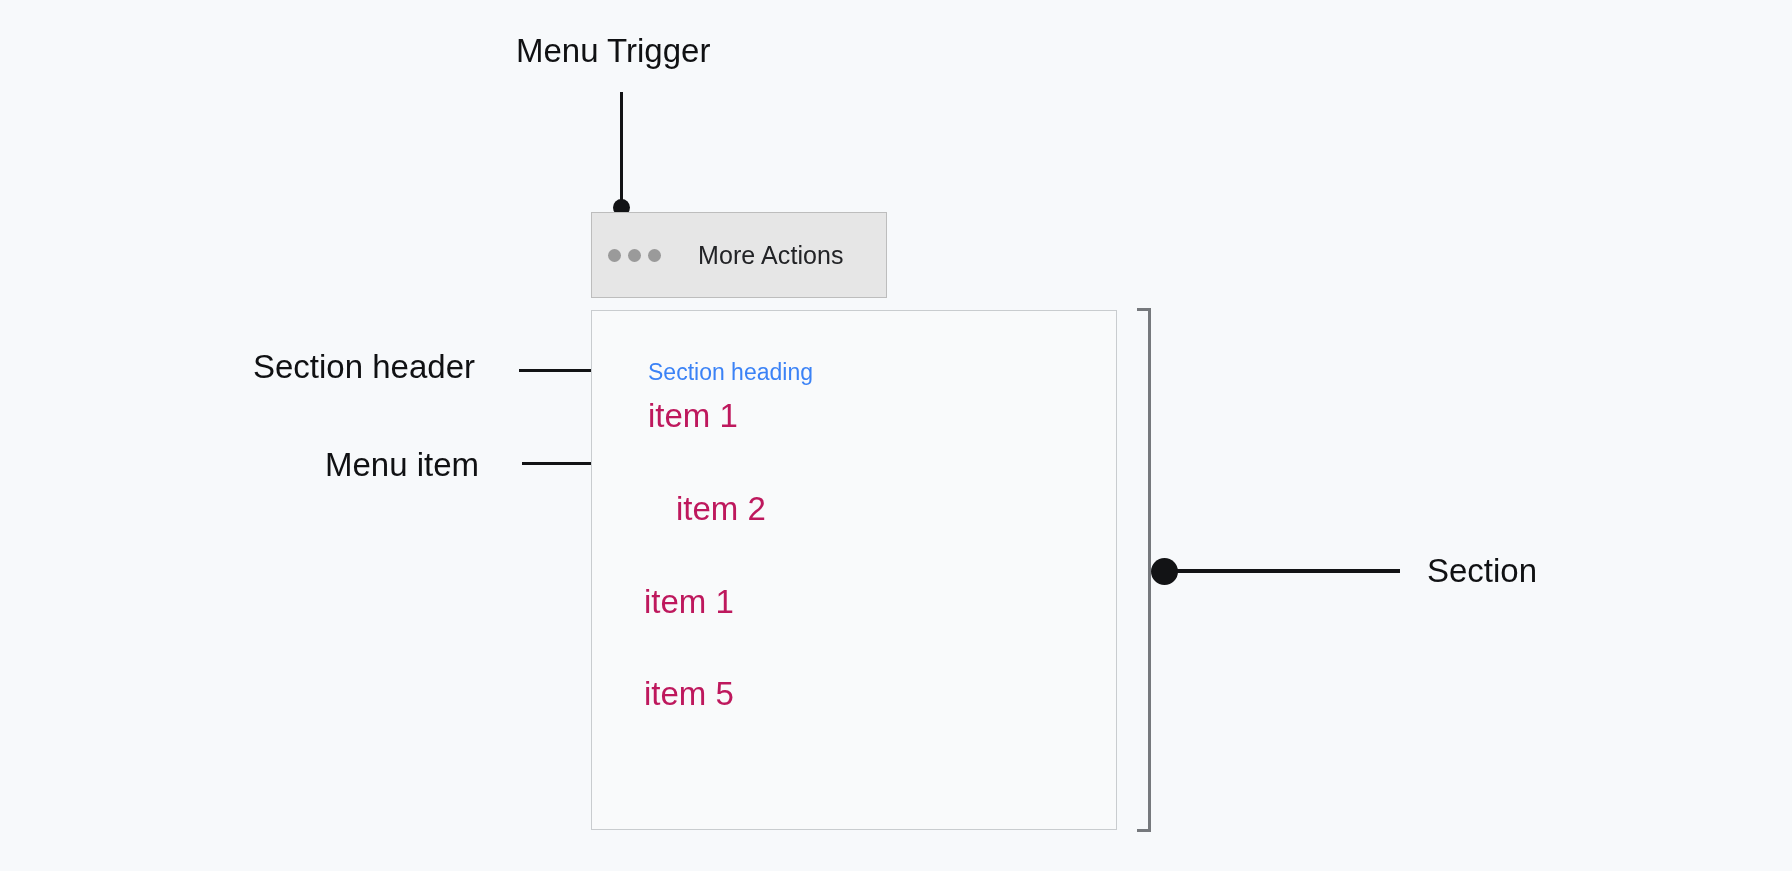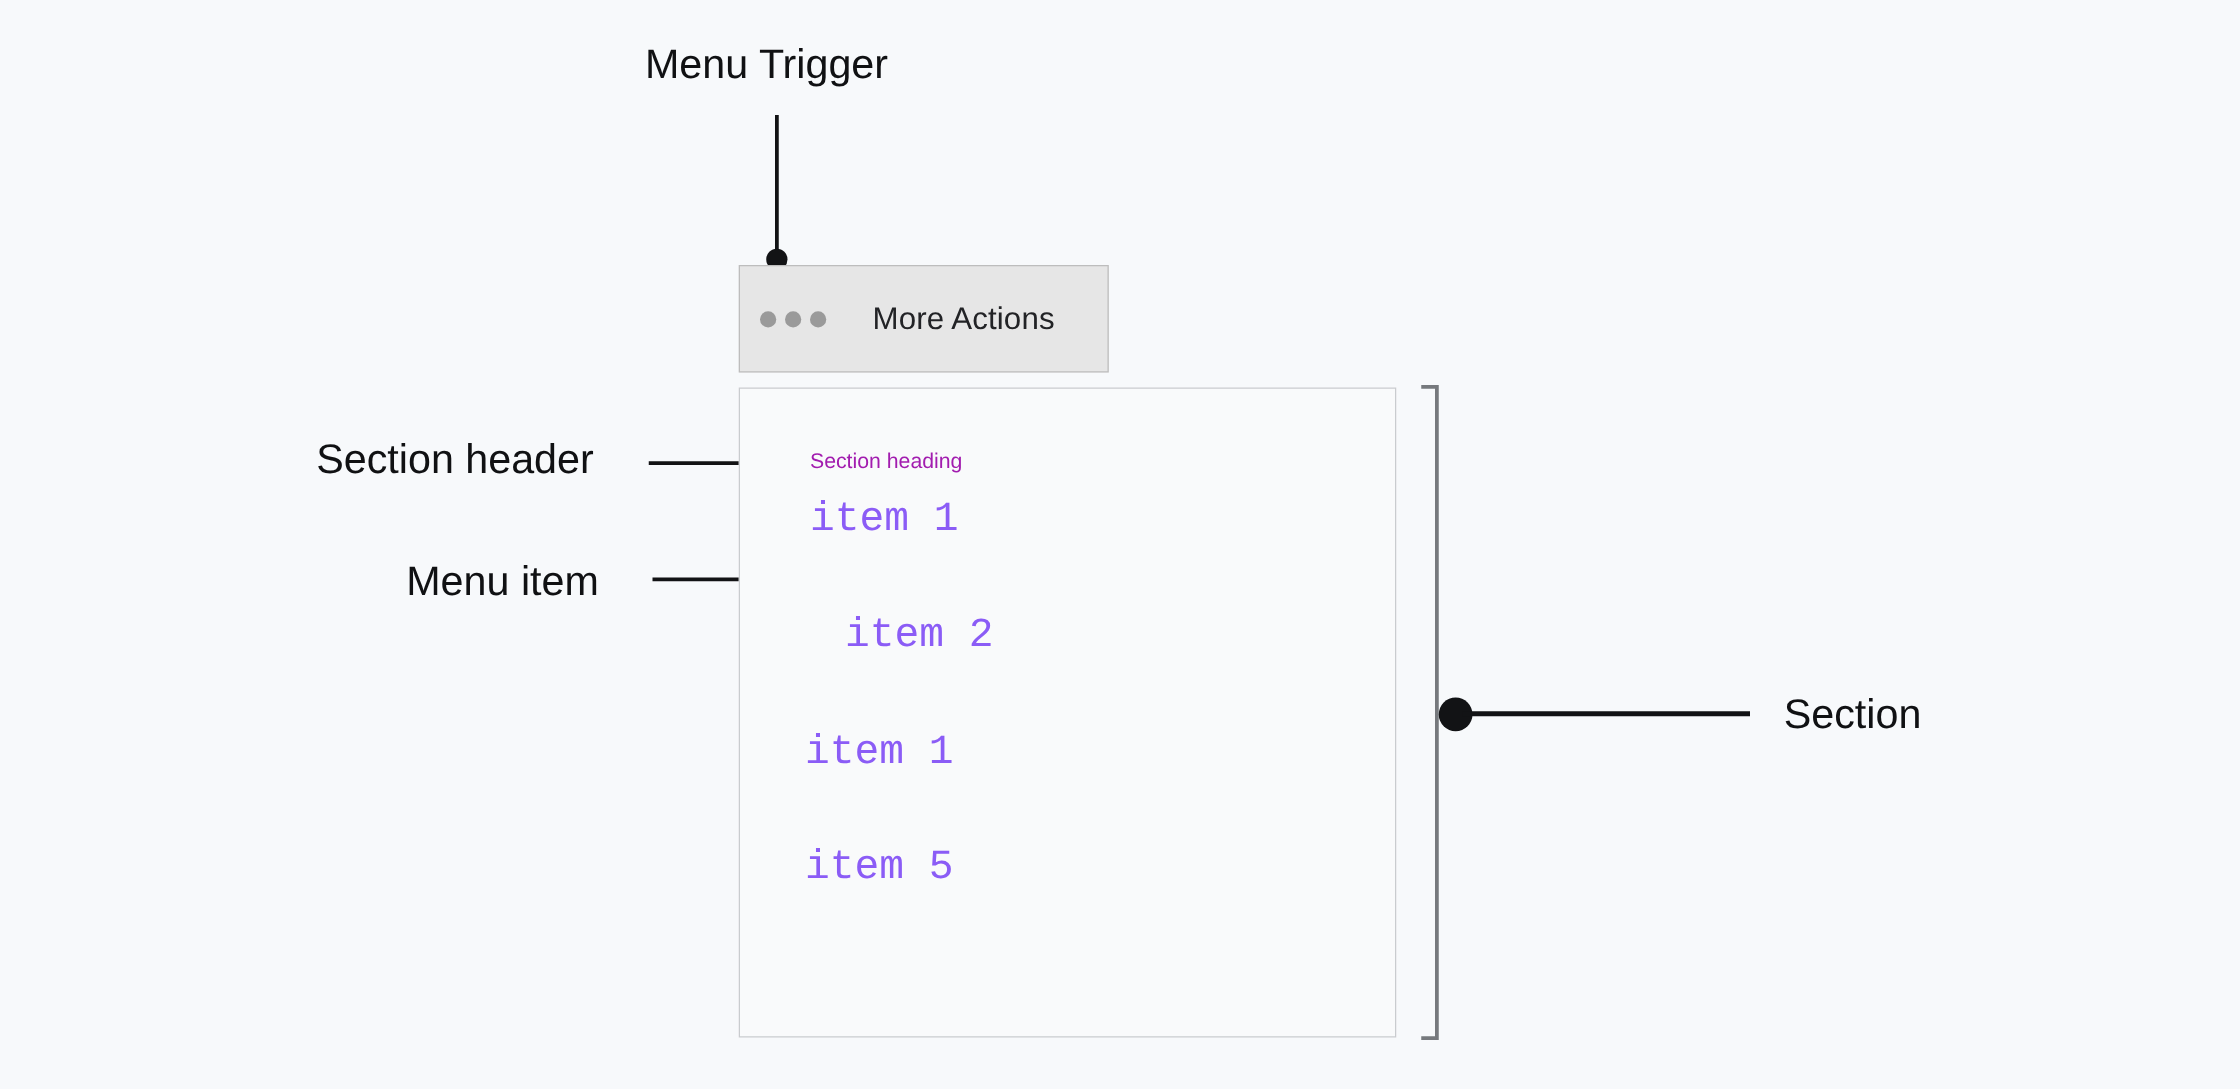--- a/index.html
+++ b/index.html
@@ -66,40 +66,39 @@
     width: 526px;
     height: 520px;
     background: #f9fafb;
     border: 1px solid #c9cccf;
     box-sizing: border-box;
   }
   .section-heading {
     position: absolute;
     left: 56px;
     top: 48px;
-    font-size: 17px;
-    color: #a21caf;
+    font-size: 23px;
+    color: #3b82f6;
     white-space: nowrap;
   }
   .menu-list {
     position: absolute;
     left: 0;
     top: 0;
     width: 100%;
     list-style: none;
     margin: 0;
     padding: 0;
   }
   .menu-list li {
     position: absolute;
     font-size: 33px;
-    color: #8b5cf6;
+    color: #be185d;
     white-space: nowrap;
     cursor: pointer;
-    font-family: Liberation Mono, monospace;
   }
   .menu-list li:nth-child(1) { left: 56px; top: 86px; }
   .menu-list li:nth-child(2) { left: 56px; top: 179px; margin-left: 28px; }
   .menu-list li:nth-child(3) { left: 52px; top: 272px; }
   .menu-list li:nth-child(4) { left: 52px; top: 364px; }
 
   
   .section-bracket {
     position: absolute;
     left: 1133px;

